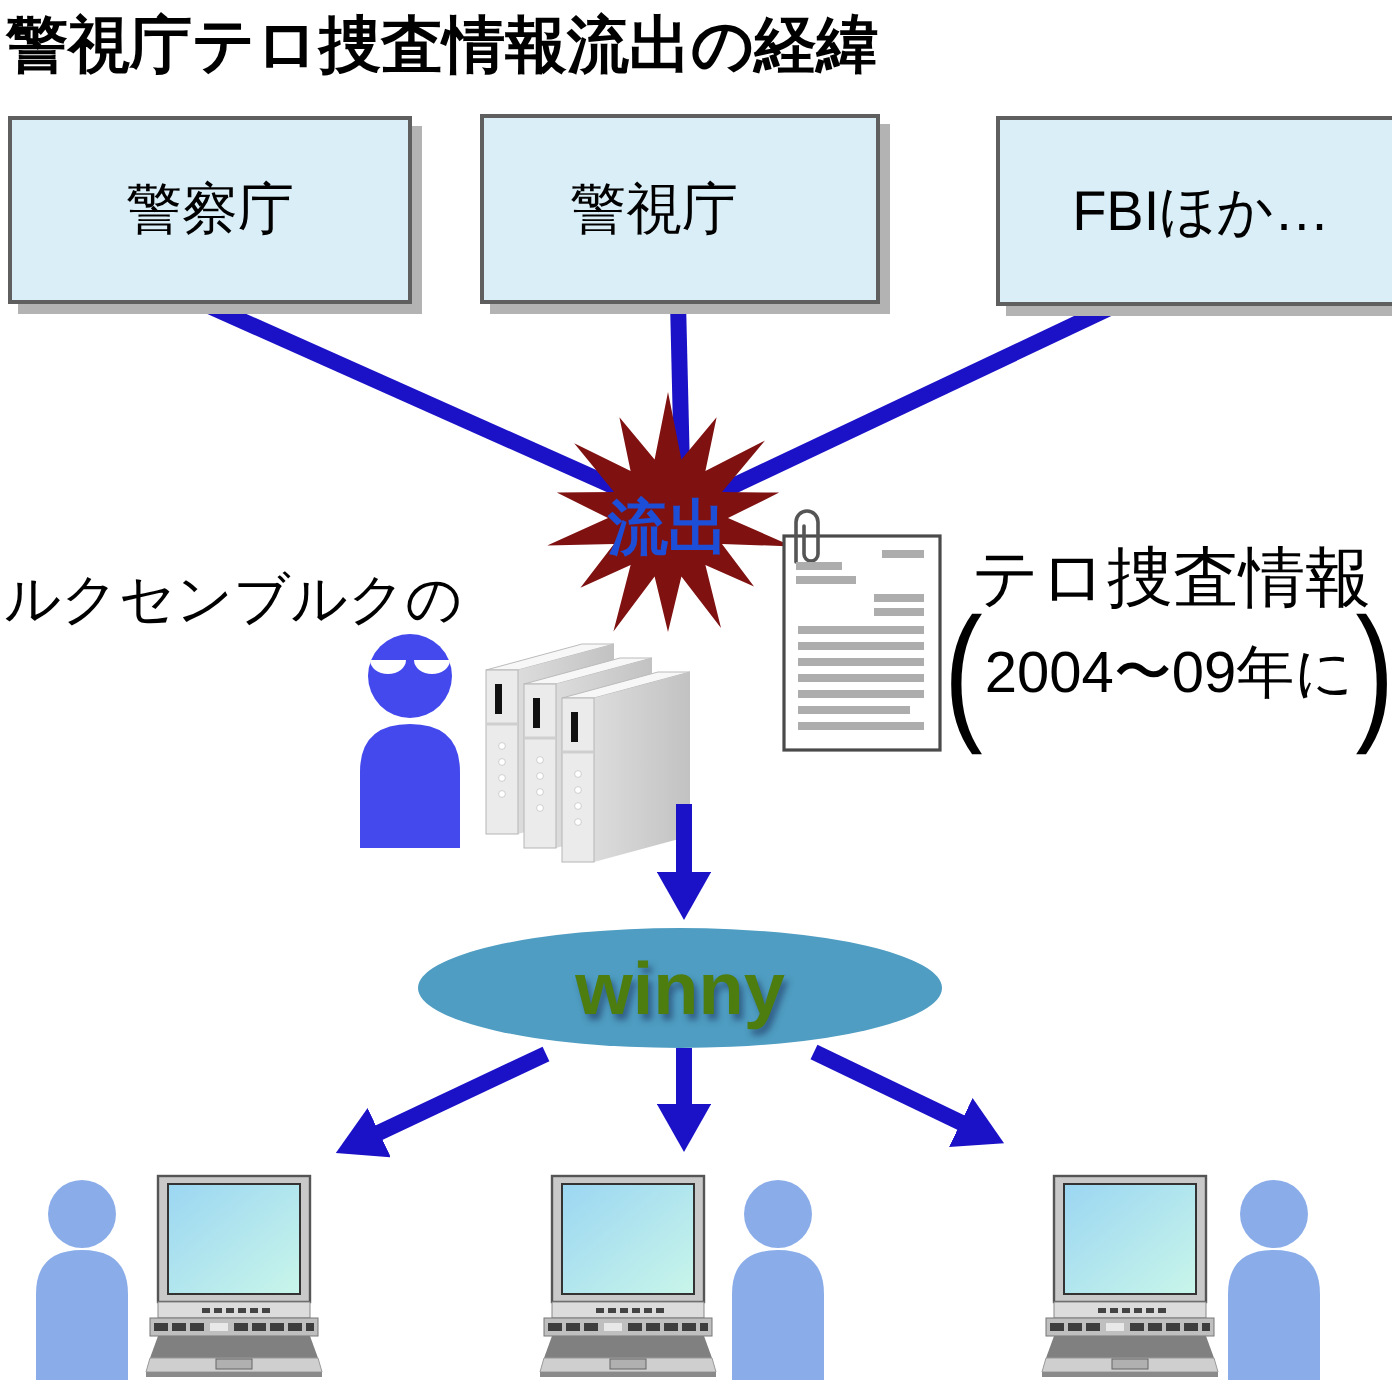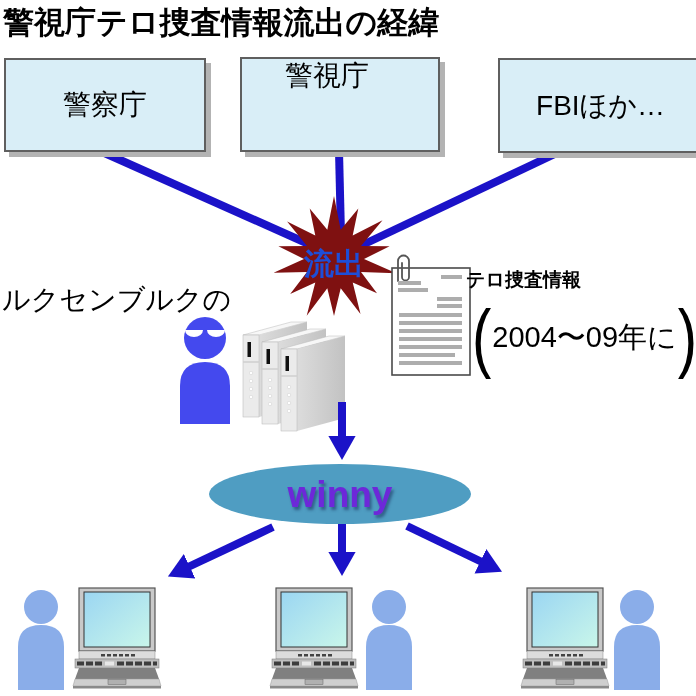--- a/index.html
+++ b/index.html
@@ -11,29 +11,29 @@
   .abs{position:absolute;}
   .page-title{left:3px;top:2px;font-size:31px;font-weight:bold;letter-spacing:0;white-space:nowrap;}
   .src-box{
     position:absolute;background:#d9eef7;border:2px solid #5f5f5f;
     box-shadow:5px 5px 0 0 #b3b3b3;box-sizing:border-box;
     display:flex;flex-direction:column;justify-content:center;
     font-size:28px;line-height:34px;
   }
   .src-box.c{align-items:center;text-align:center;}
   .box1{left:4px;top:58px;width:202px;height:94px;}
-  .box2{left:240px;top:57px;width:200px;height:95px;padding-left:43px;align-items:flex-start;justify-content:space-between;}
+  .box2{left:240px;top:57px;width:200px;height:95px;padding-left:43px;align-items:flex-start;}
   .box3{left:478px;top:58px;width:205px;height:95px;margin-left:20px;}
   .burst-label{left:284px;top:244px;width:100px;text-align:center;font-size:30px;font-weight:bold;color:#1d4ed8;}
   .route-note{left:2px;top:282px;font-size:28px;line-height:35px;white-space:nowrap;}
-  .leak-heading{left:466px;top:267px;font-size:19px;white-space:nowrap;font-weight:bold;}
+  .leak-heading{left:486px;top:267px;font-size:33px;white-space:nowrap;}
   .leak-detail{left:472px;top:299px;height:76px;display:flex;align-items:center;}
   .leak-detail .paren{font-size:58px;font-weight:400;transform:scaleY(1.3);line-height:76px;}
   .leak-detail .lines{font-size:29px;line-height:34px;white-space:nowrap;padding:0 1px;}
-  .winny-label{left:240px;top:474px;width:200px;text-align:center;font-size:37px;font-weight:bold;color:#6d28d9;
+  .winny-label{left:240px;top:474px;width:200px;text-align:center;font-size:37px;font-weight:bold;color:#4d7c0f;
     text-shadow:2px 3px 3px rgba(25,45,90,.55);}
 </style>
 </head>
 <body>
 
 <div class="stage">
 
   <svg width="696" height="696" viewBox="0 0 696 696">
     <defs>
       <linearGradient id="scrGrad" x1="0" y1="0" x2="1" y2="1">

